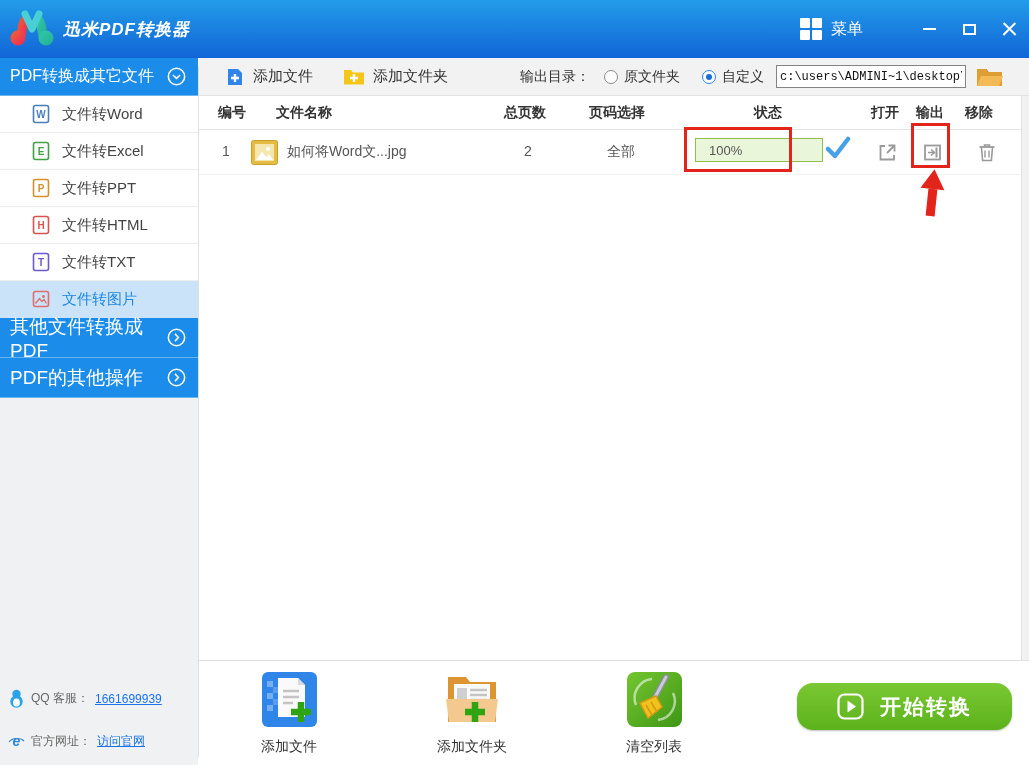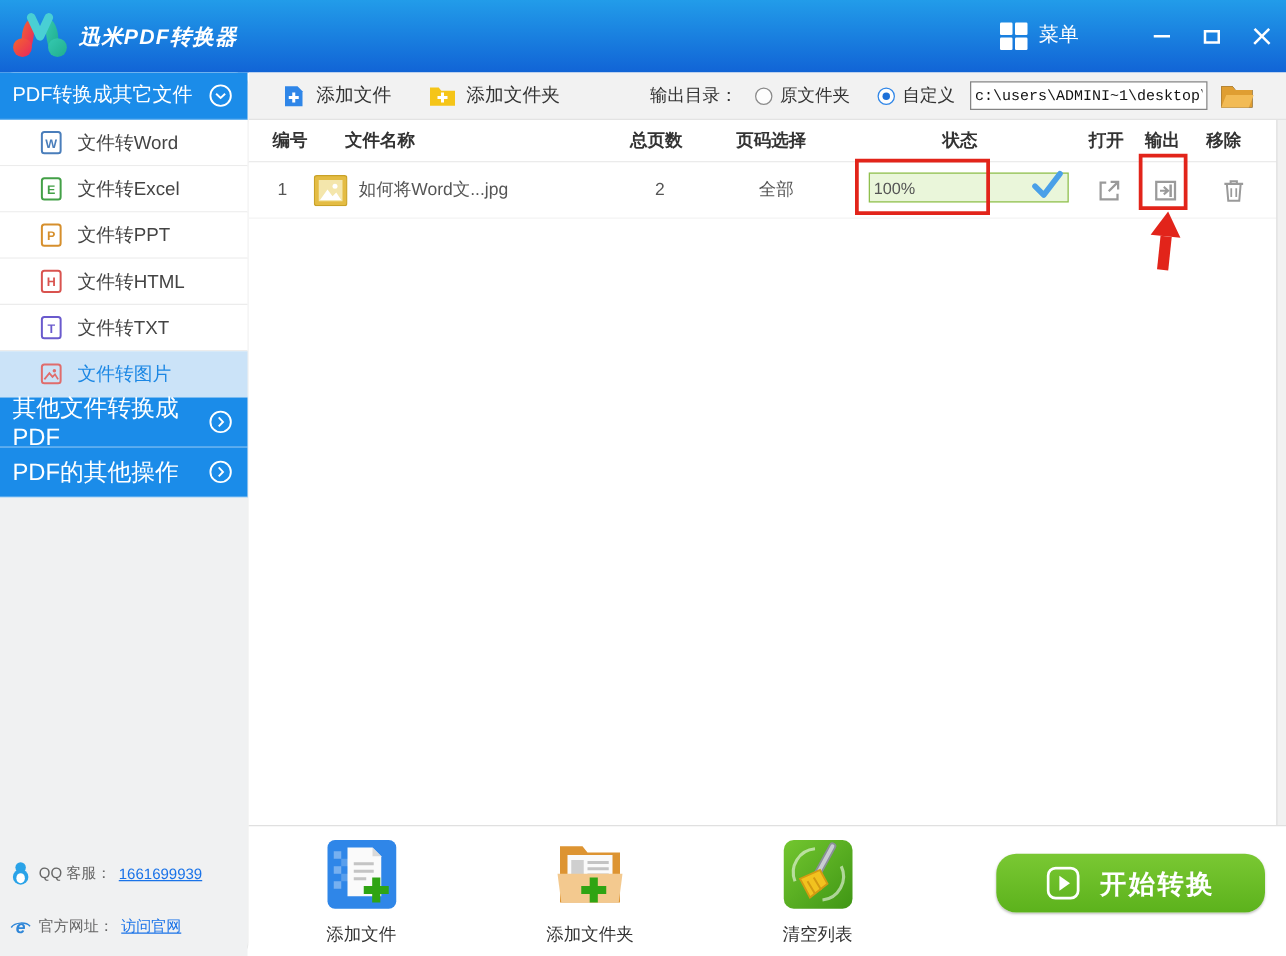--- a/index.html
+++ b/index.html
@@ -6,21 +6,21 @@
   html,body { background:#888; }
   body { font-family:"Liberation Sans","DejaVu Sans",sans-serif; }
   #app { position:relative; width:1029px; height:765px; background:#fff; overflow:hidden; }
 
   
   .titlebar { position:absolute; left:0; top:0; width:1029px; height:58px;
     background:linear-gradient(#229ce9,#1164d6); display:flex; align-items:center; }
   .logo { width:46px; height:40px; margin-left:9px; }
   .app-title { color:#fff; font-size:17px; font-weight:bold; margin-left:8px; letter-spacing:1px;font-style:italic; }
   .tb-right { position:absolute; right:0; top:0; height:58px; display:flex; align-items:center; }
-  .menu-btn { display:flex; align-items:flex-start; gap:9px; color:#fff; font-size:16px; cursor:pointer; margin-right:46px;padding-left:42px; }
+  .menu-btn { display:flex; align-items:flex-end; gap:9px; color:#fff; font-size:16px; cursor:pointer; margin-right:46px;padding-left:42px; }
   .grid-ico { width:22px; height:22px; display:grid; grid-template-columns:10px 10px; grid-template-rows:10px 10px; gap:2px; }
   .grid-ico i { background:#fff; border-radius:1px; }
   .winbtn { width:40px; height:58px; display:flex; align-items:center; justify-content:center; cursor:pointer; }
   .ico-min { width:13px; height:2px; background:#fff; }
   .ico-max { width:13px; height:11px; border:2px solid #fff; }
   .ico-close { position:relative; width:15px; height:15px; }
   .ico-close:before,.ico-close:after { content:""; position:absolute; left:-1px; top:6px; width:17px; height:2.4px; background:#fff; }
   .ico-close:before { transform:rotate(45deg); } .ico-close:after { transform:rotate(-45deg); }
 
   
@@ -62,22 +62,22 @@
 
   .list { flex:1; background:#fff; position:relative; }
   .frow { position:absolute; left:0; top:0; width:100%; height:45px; border-bottom:1px solid #f3f3f3; }
   .frow > * { position:absolute; }
   .cell { font-size:14px; color:#555; top:13px; }
   .c-num { left:23px; }
   .c-fico { left:52px; top:10px; }
   .c-name { left:88px; color:#555; }
   .c-pages { left:325px; }
   .c-psel { left:408px; }
-  .progress { left:496px; top:8px; width:160px; height:24px; background:#eaf6da; border:1px solid #8fbf4d;
-    font-size:13px; color:#555; display:flex; align-items:center; padding-left:3px; }
+  .progress { left:496px; top:8px; width:128px; height:24px; background:#eaf6da; border:1px solid #8fbf4d;
+    font-size:13px; color:#555; display:flex; align-items:center; padding-left:13px; }
   .c-check { left:626px; top:6px; }
   .row-ico { top:12px; cursor:pointer; }
   .c-open { left:678px; } .c-out { left:723px; } .c-del { left:778px; }
 
   
   .footer { height:105px; background:#fff; border-top:1px solid #e0e0e0; position:relative; flex:none; }
   .f-action { position:absolute; top:10px; width:120px; text-align:center; cursor:pointer; }
   .fa0 { left:30px; } .fa1 { left:213px; } .fa2 { left:395px; }
   .f-action .big { display:inline-block; }
   .f-action .flabel { display:block; margin-top:6px; font-size:14px; color:#333; }

